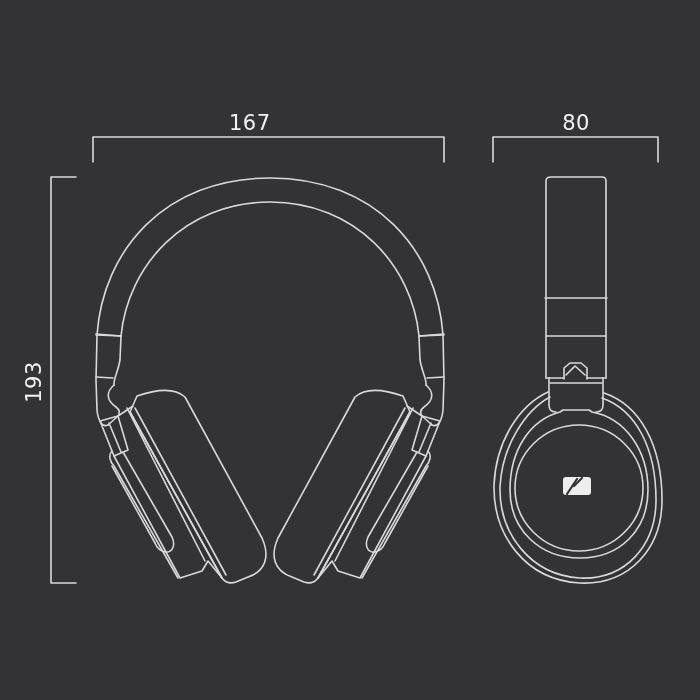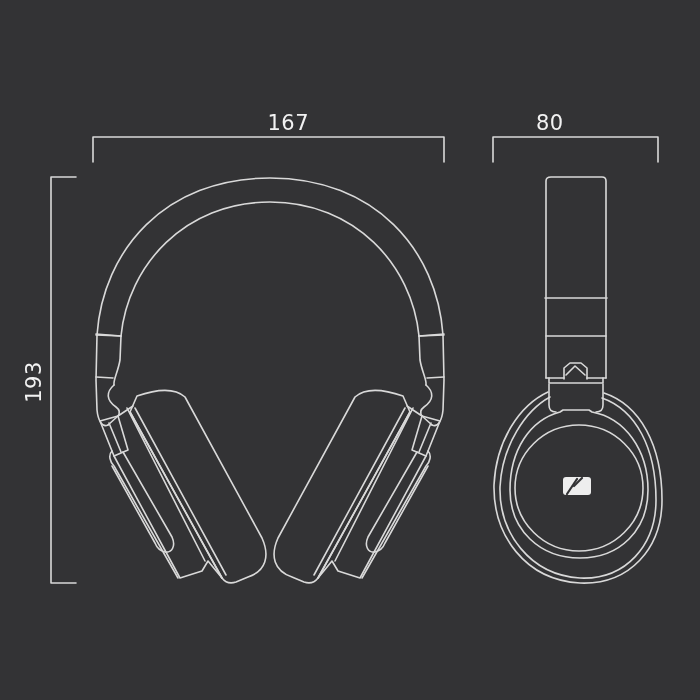--- a/index.html
+++ b/index.html
@@ -24,25 +24,26 @@
     position: absolute;
     color: #f2f2f2;
     font-family: "DejaVu Sans", sans-serif;
     font-size: 21px;
     letter-spacing: 0.5px;
     line-height: 1;
   }
   .dim-width {
     left: 229px; top: 113px;
     width: 80px;
-    text-align: right;
+    text-align: left;
   }
   .dim-depth {
     left: 536px; top: 113px;
     width: 80px;
+    text-align: center;
   }
   .dim-height {
     left: 34px; top: 382px;
     width: 80px;
     text-align: center;
     transform: translate(-50%, -50%) rotate(-90deg);
     transform-origin: center center;
   }
   svg line, svg path, svg rect, svg ellipse, svg polyline, svg polygon {
     vector-effect: non-scaling-stroke;

